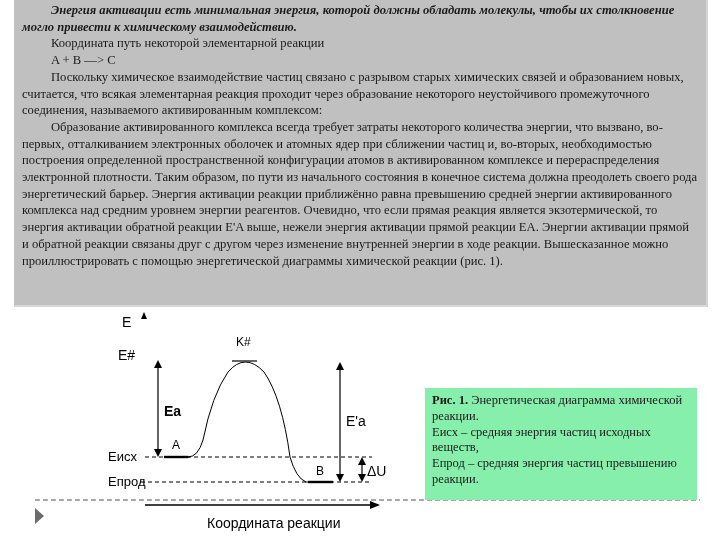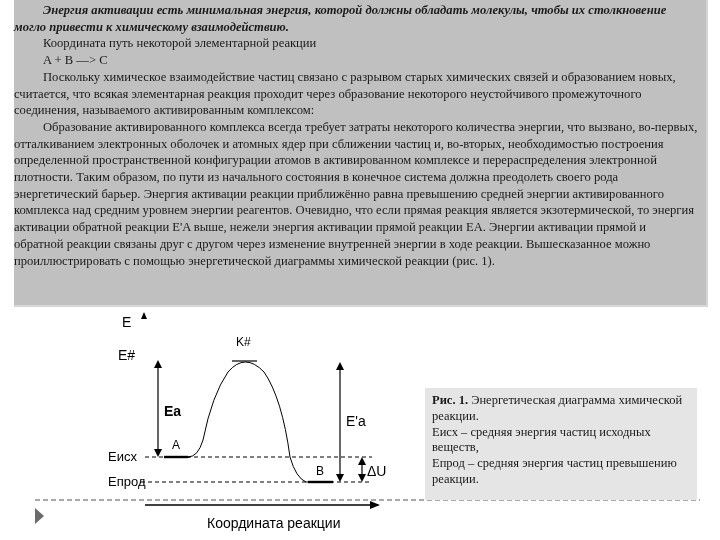--- a/index.html
+++ b/index.html
@@ -1,23 +1,23 @@
 <!DOCTYPE html>
 <html><head>
   <meta charset="utf-8">
   <style>
     html, body { margin:0; padding:0; }
     body { width:720px; height:540px; background:#ffffff; position:relative; overflow:hidden; font-family:"Liberation Serif", serif; color:#1a1a1a; }
-    .textbox { position:absolute; left:14px; top:0; width:694px; height:307px; background:#c0c0c0; box-sizing:border-box; padding:2px 8px 0 0; font-size:12.6px; line-height:16.7px; border-right:2px solid #d4d4d4; border-bottom:2px solid #d8d8d8; }
+    .textbox { position:absolute; left:14px; top:0; width:694px; height:307px; background:#c0c0c0; box-sizing:border-box; padding:2px 8px 0 8px; font-size:12.6px; line-height:16.7px; border-right:2px solid #d4d4d4; border-bottom:2px solid #d8d8d8; }
     .textbox p { margin:0; }
     .ind { text-indent:29px; }
     .bi { font-weight:bold; font-style:italic; }
     .b { font-weight:normal; }
     .diagram { position:absolute; left:0; top:307px; width:720px; height:233px; }
-    .caption { position:absolute; left:425px; top:388px; width:272px; height:112px; background:#e5e5e5; box-sizing:border-box; padding:5px 6px 0 7px; font-size:12.5px; line-height:15.8px; }
+    .caption { position:absolute; left:425px; top:388px; width:272px; height:112px; background:#86efac; box-sizing:border-box; padding:5px 6px 0 7px; font-size:12.5px; line-height:15.8px; }
     .caption p { margin:0; }
     .sans { font-family:"Liberation Sans", sans-serif; }
     .nav-arrow { position:absolute; left:35px; top:508px; width:0; height:0; border-top:8px solid transparent; border-bottom:8px solid transparent; border-left:9px solid #6b6b6b; cursor:pointer; }
   </style>
 </head>
 <body>
 
 <div class="textbox">
   <p class="ind bi">Энергия активации есть минимальная энергия, которой должны обладать молекулы, чтобы их столкновение могло привести к химическому взаимодействию.</p>
   <p class="ind">Координата путь некоторой элементарной реакции</p>

